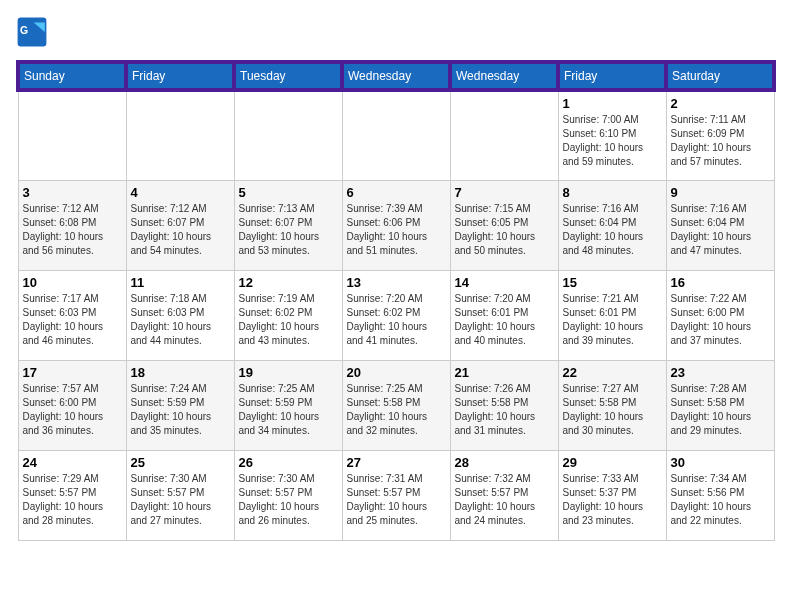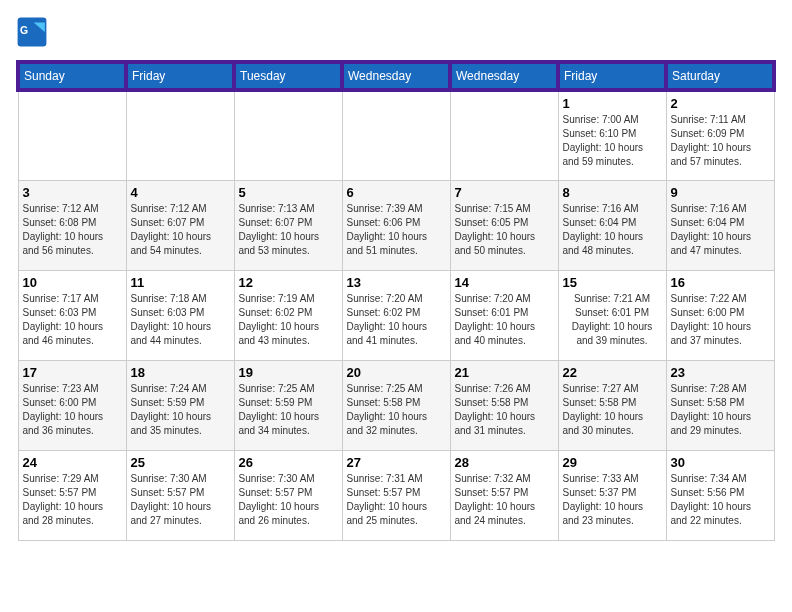--- a/index.html
+++ b/index.html
@@ -205,35 +205,35 @@
 Daylight: 10 hours and 41 minutes.</div>
         </td>
         <td>
           <span class="day-num">14</span>
           <div class="day-info" style="white-space: pre-line;">Sunrise: 7:20 AM
 Sunset: 6:01 PM
 Daylight: 10 hours and 40 minutes.</div>
         </td>
         <td>
           <span class="day-num">15</span>
-          <div class="day-info" style="white-space: pre-line; text-align: center;">Sunrise: 7:21 AM
+          <div class="day-info" style="white-space: pre-line;">Sunrise: 7:21 AM
 Sunset: 6:01 PM
 Daylight: 10 hours and 39 minutes.</div>
         </td>
         <td>
           <span class="day-num">16</span>
           <div class="day-info" style="white-space: pre-line;">Sunrise: 7:22 AM
 Sunset: 6:00 PM
 Daylight: 10 hours and 37 minutes.</div>
         </td>
       </tr>
       <tr>
         <td>
           <span class="day-num">17</span>
-          <div class="day-info" style="white-space: pre-line;">Sunrise: 7:23 AM
+          <div class="day-info" style="white-space: pre-line;">Sunrise: 7:57 AM
 Sunset: 6:00 PM
 Daylight: 10 hours and 36 minutes.</div>
         </td>
         <td>
           <span class="day-num">18</span>
           <div class="day-info" style="white-space: pre-line;">Sunrise: 7:24 AM
 Sunset: 5:59 PM
 Daylight: 10 hours and 35 minutes.</div>
         </td>
         <td>

